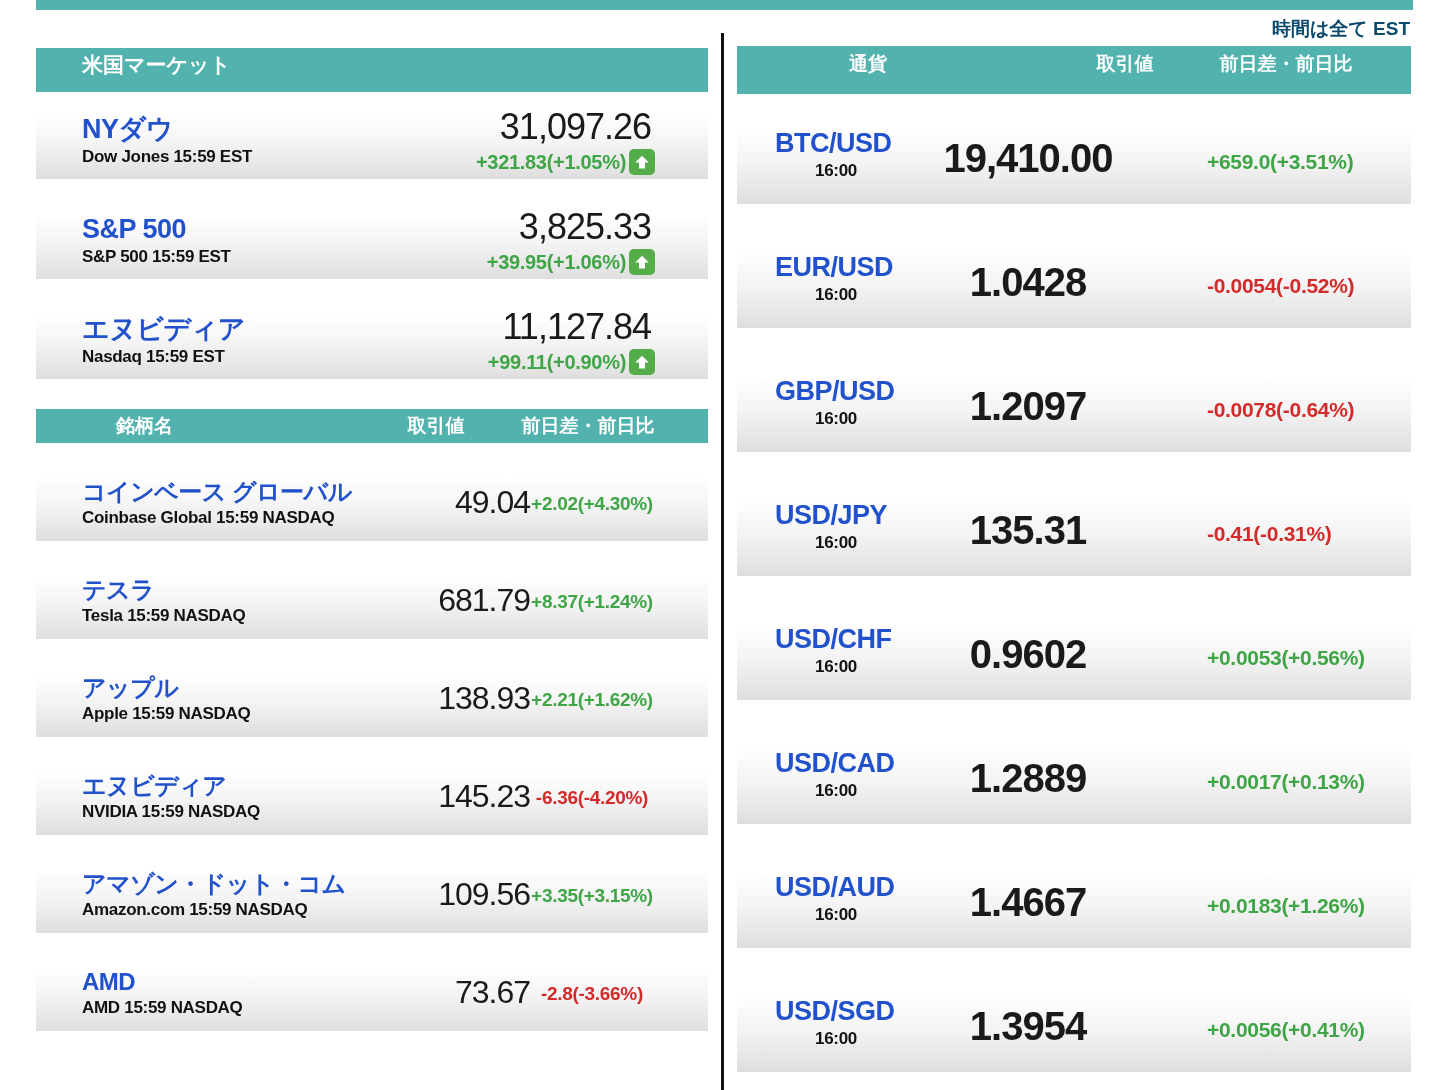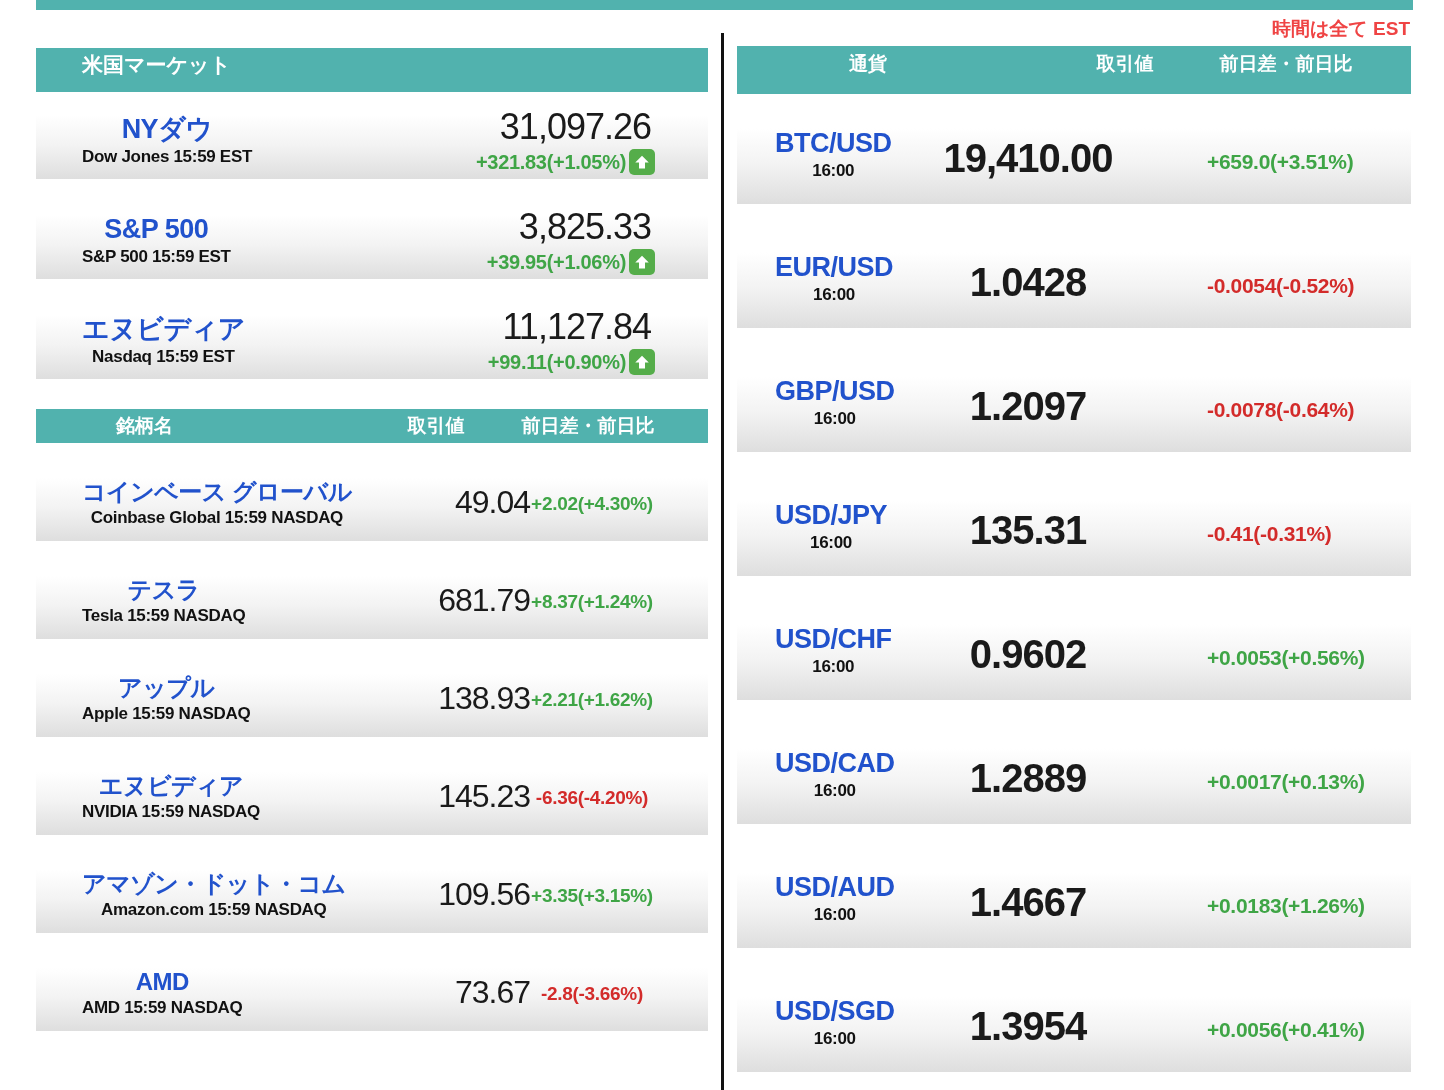--- a/index.html
+++ b/index.html
@@ -3,21 +3,21 @@
 <meta charset="utf-8">
 <style>
   html,body{margin:0;padding:0;}
   body{
     width:1444px;height:1090px;position:relative;overflow:hidden;
     background:#ffffff;
     font-family:"Liberation Sans","DejaVu Sans",sans-serif;
     -webkit-font-smoothing:antialiased;
   }
   .top-strip{position:absolute;left:36px;top:0;width:1377px;height:10px;background:#51b2ae;}
-  .est-note{position:absolute;right:34px;top:16px;font-size:19px;font-weight:700;color:#ef4444;}
+  .est-note{position:absolute;right:34px;top:16px;font-size:19px;font-weight:700;color:#0c4a6e;}
   .v-divider{position:absolute;left:721px;top:33px;width:3px;height:1057px;background:#111;}
 
   .panel{position:absolute;}
   .left-panel{left:36px;top:48px;width:672px;}
   .right-panel{left:737px;top:46px;width:674px;}
 
   .bar{background:#51b2ae;color:#ffffff;font-weight:700;position:relative;}
   .main-bar{height:44px;line-height:34px;font-size:21px;padding-left:46px;box-sizing:border-box;}
   .cols-bar{height:34px;line-height:34px;font-size:19px;}
   .right-panel .cols-bar{height:48px;line-height:36px;}
@@ -30,42 +30,42 @@
     background:linear-gradient(180deg,#ffffff 16%,#f3f3f3 55%,#dedede 100%);
   }
   .idx-row{height:76px;margin-bottom:24px;}
   .idx-row:first-of-type{margin-top:11px;}
   .stock-row{height:75px;margin-bottom:23px;}
   .cur-row{height:90px;margin-bottom:34px;}
 
   .t-blue{color:#2152cc;}
   .sub{font-size:17px;font-weight:700;color:#111;letter-spacing:-0.3px;}
 
-  .row-left{position:absolute;left:46px;top:10px;text-align:center;}
+  .row-left{position:absolute;left:46px;top:10px;}
   .idx-row .jname{font-size:27px;font-weight:700;line-height:32px;letter-spacing:-0.5px;}
   .idx-row .sub{line-height:23px;}
 
   .idx-right{position:absolute;right:53px;top:4px;text-align:right;}
   .big-val{font-size:36px;font-weight:400;color:#1a1a1a;line-height:40px;letter-spacing:-1px;padding-right:4px;}
   .chg-line{display:flex;justify-content:flex-end;align-items:center;gap:3px;margin-top:2px;}
   .chg{font-size:20px;font-weight:700;letter-spacing:-0.3px;}
   .chg-up{color:#3fa546;}
   .chg-down{color:#d32b2a;}
   .arrow-icon{width:26px;height:26px;border-radius:5px;background:#55ad4a;display:inline-flex;align-items:center;justify-content:center;}
   .arrow-icon svg{display:block;}
 
   .stock-row .row-left{top:12px;}
   .stock-row .jname{font-size:24px;font-weight:700;line-height:28px;letter-spacing:-0.5px;}
   .stock-row .sub{line-height:23px;}
   .stock-val{position:absolute;left:314px;width:180px;top:18px;text-align:right;font-size:32px;font-weight:400;color:#1a1a1a;letter-spacing:-1px;}
   .stock-chg{position:absolute;left:487px;width:138px;top:27px;text-align:center;font-size:19px;font-weight:700;letter-spacing:-0.3px;}
 
   .cur-row .row-left{left:38px;top:14px;}
   .cur-row .jname{font-size:27px;font-weight:700;line-height:31px;letter-spacing:-0.5px;}
-  .cur-row .sub{line-height:23px;}
+  .cur-row .sub{line-height:23px;margin-left:40px;}
   .cur-val{position:absolute;left:171px;width:240px;top:22px;text-align:center;font-size:40px;font-weight:700;color:#1a1a1a;letter-spacing:-1px;}
   .cur-chg{position:absolute;left:470px;width:145px;top:36px;text-align:left;font-size:21px;font-weight:700;letter-spacing:-0.3px;}
 </style>
 </head>
 <body>
 
 <div class="top-strip"></div>
 <div class="est-note">時間は全て EST</div>
 <div class="v-divider"></div>
 

